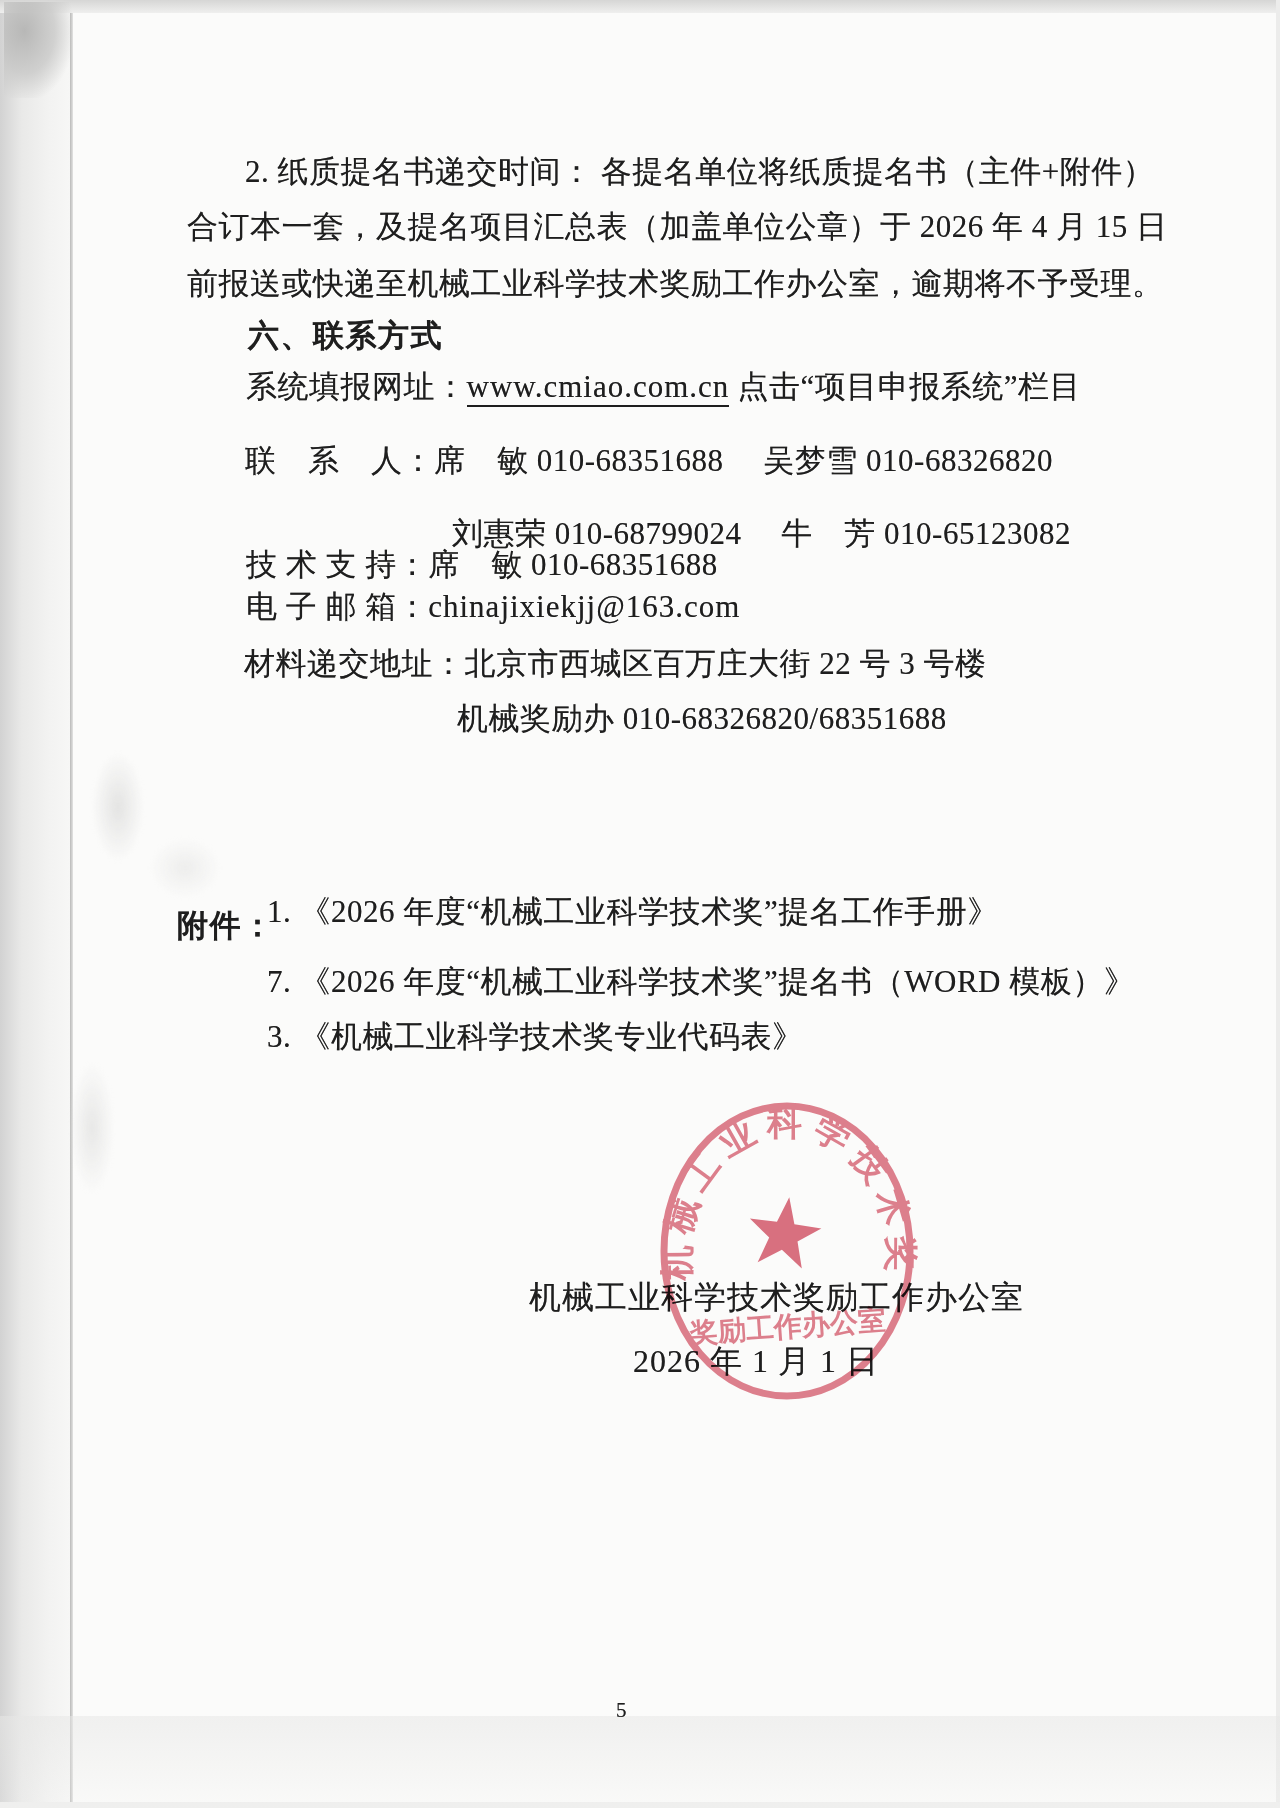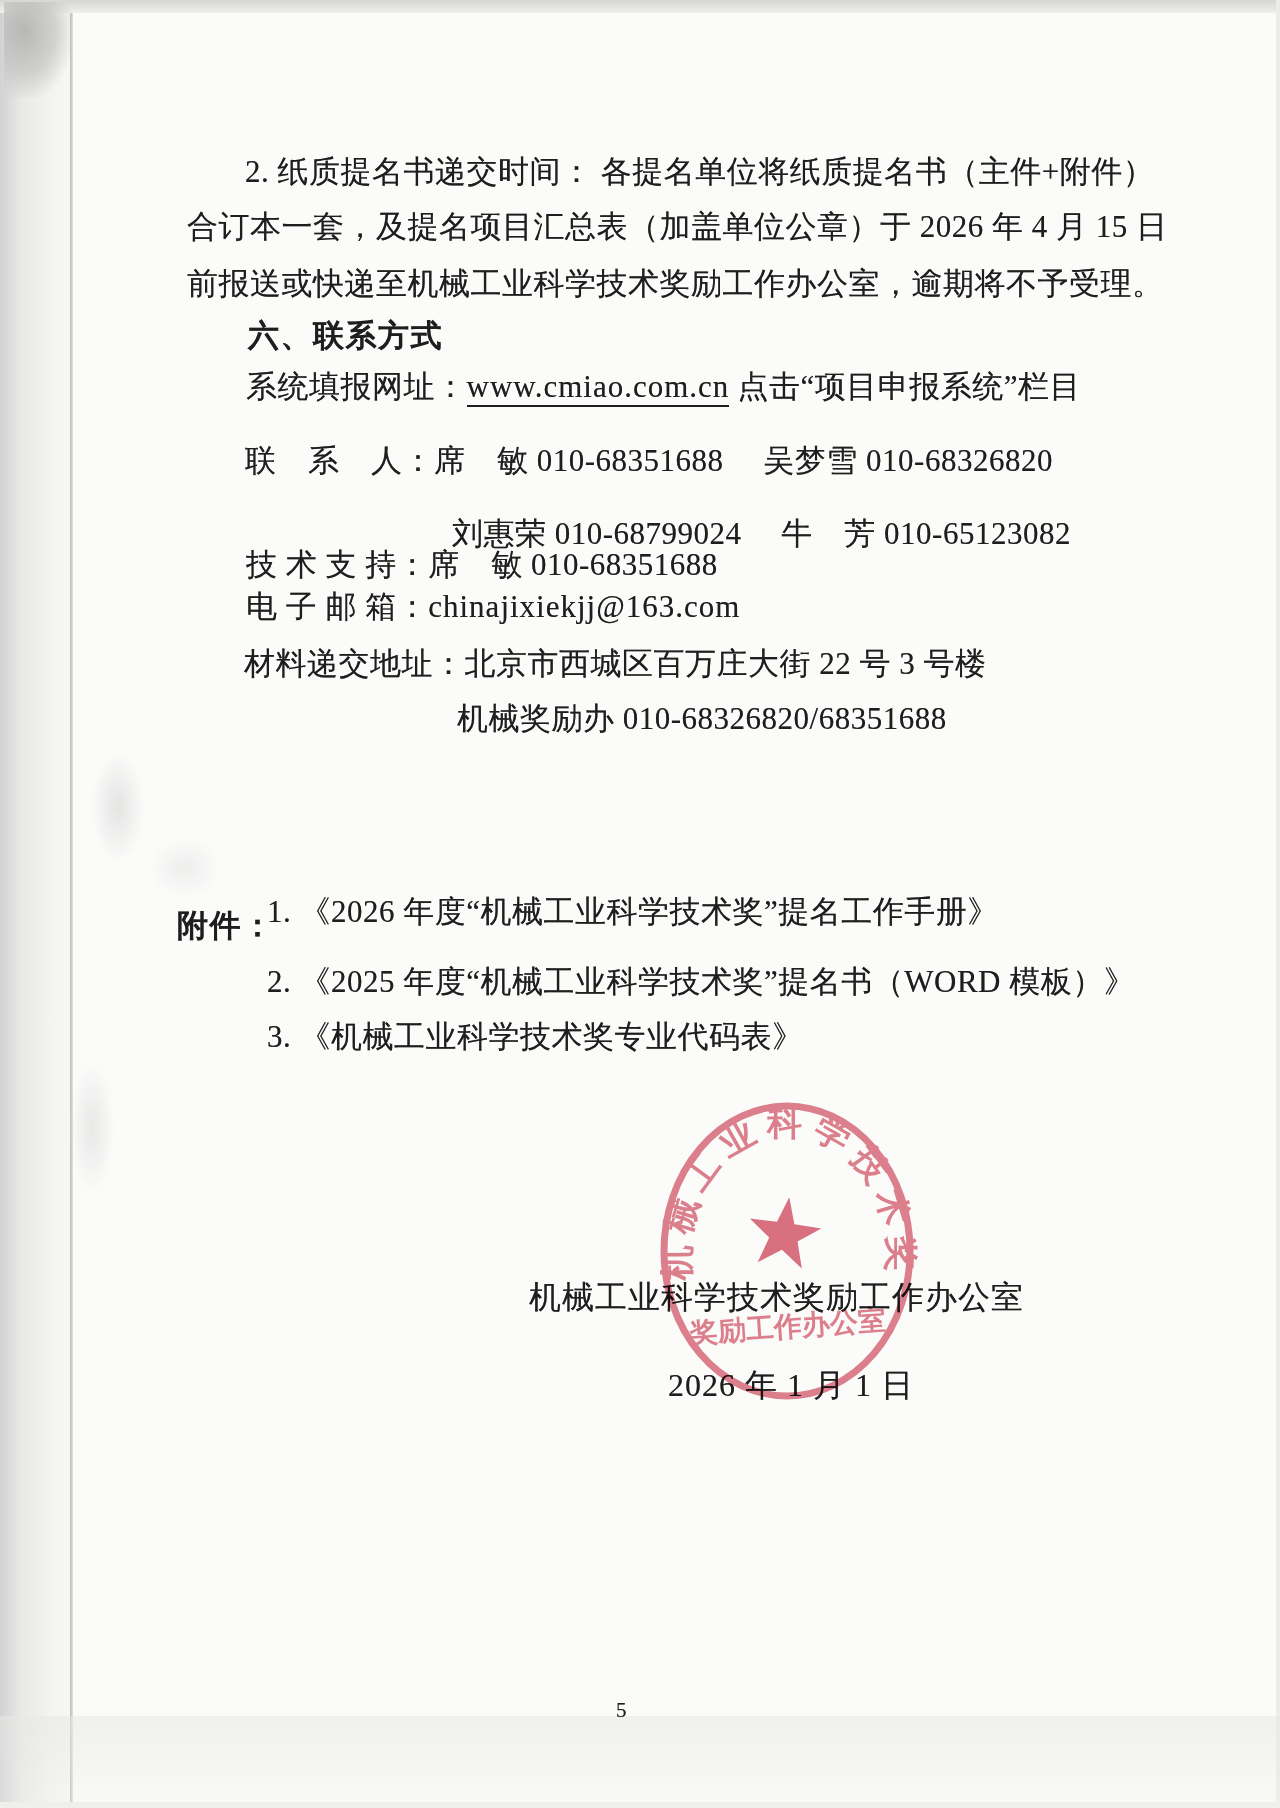--- a/index.html
+++ b/index.html
@@ -90,25 +90,25 @@
 <div class="tx" style="left:452px;top:482px;margin-top:33px;">刘惠荣 010-68799024　 牛　芳 010-65123082</div>
 <div class="tx" style="left:246px;top:538px;margin-top:8px;">技 术 支 持：席　敏 010-68351688</div>
 
 <div class="tx" style="left:246px;top:588px;"><span>电 子 邮 箱：</span><span class="latin">chinajixiekjj@163.com</span></div>
 
 <div class="tx" style="left:244px;top:645px;text-align:center;">材料递交地址：北京市西城区百万庄大街 22 号 3 号楼</div>
 <div class="tx" style="left:457px;top:700px;">机械奖励办 010-68326820/68351688</div>
 
 <div class="tx bold-hei" style="left:177px;top:907px;">附件：</div>
 <div class="tx" style="left:267px;top:861px;margin-top:32px;">1. 《2026 年度“机械工业科学技术奖”提名工作手册》</div>
-<div class="tx" style="left:267px;top:963px;">2. 《2025 年度“机械工业科学技术奖”提名书（WORD 模板）》</div>
+<div class="tx" style="left:267px;top:963px;">7. 《2026 年度“机械工业科学技术奖”提名书（WORD 模板）》</div>
 <div class="tx" style="left:267px;top:1018px;">3. 《机械工业科学技术奖专业代码表》</div>
 
 <div class="tx sig" style="left:529px;top:1277px;">机械工业科学技术奖励工作办公室</div>
-<div class="tx sig" style="left:668px;top:1341px;margin-top:24px;">2026 年 1 月 1 日</div>
+<div class="tx sig" style="left:633px;top:1341px;">2026 年 1 月 1 日</div>
 
 <svg class="stamp" viewBox="0 0 262 304">
   <defs>
     <path id="arcpath" d="M 36 195 A 100 122 0 1 1 226 195" fill="none"></path>
   </defs>
   <ellipse cx="129" cy="151" rx="123" ry="145" fill="none" stroke-width="7" stroke="#db6b7b"></ellipse>
   <g transform="translate(126,135) rotate(8)">
     <polygon points="0,-38 8.8,-12.1 36.1,-11.7 14.3,4.6 22.3,30.7 0,15 -22.3,30.7 -14.3,4.6 -36.1,-11.7 -8.8,-12.1" fill="#d6596c"></polygon>
   </g>
   <text font-size="35" letter-spacing="9" text-anchor="middle" font-family="Liberation Serif, serif" font-weight="bold" fill="#db6b7b">

